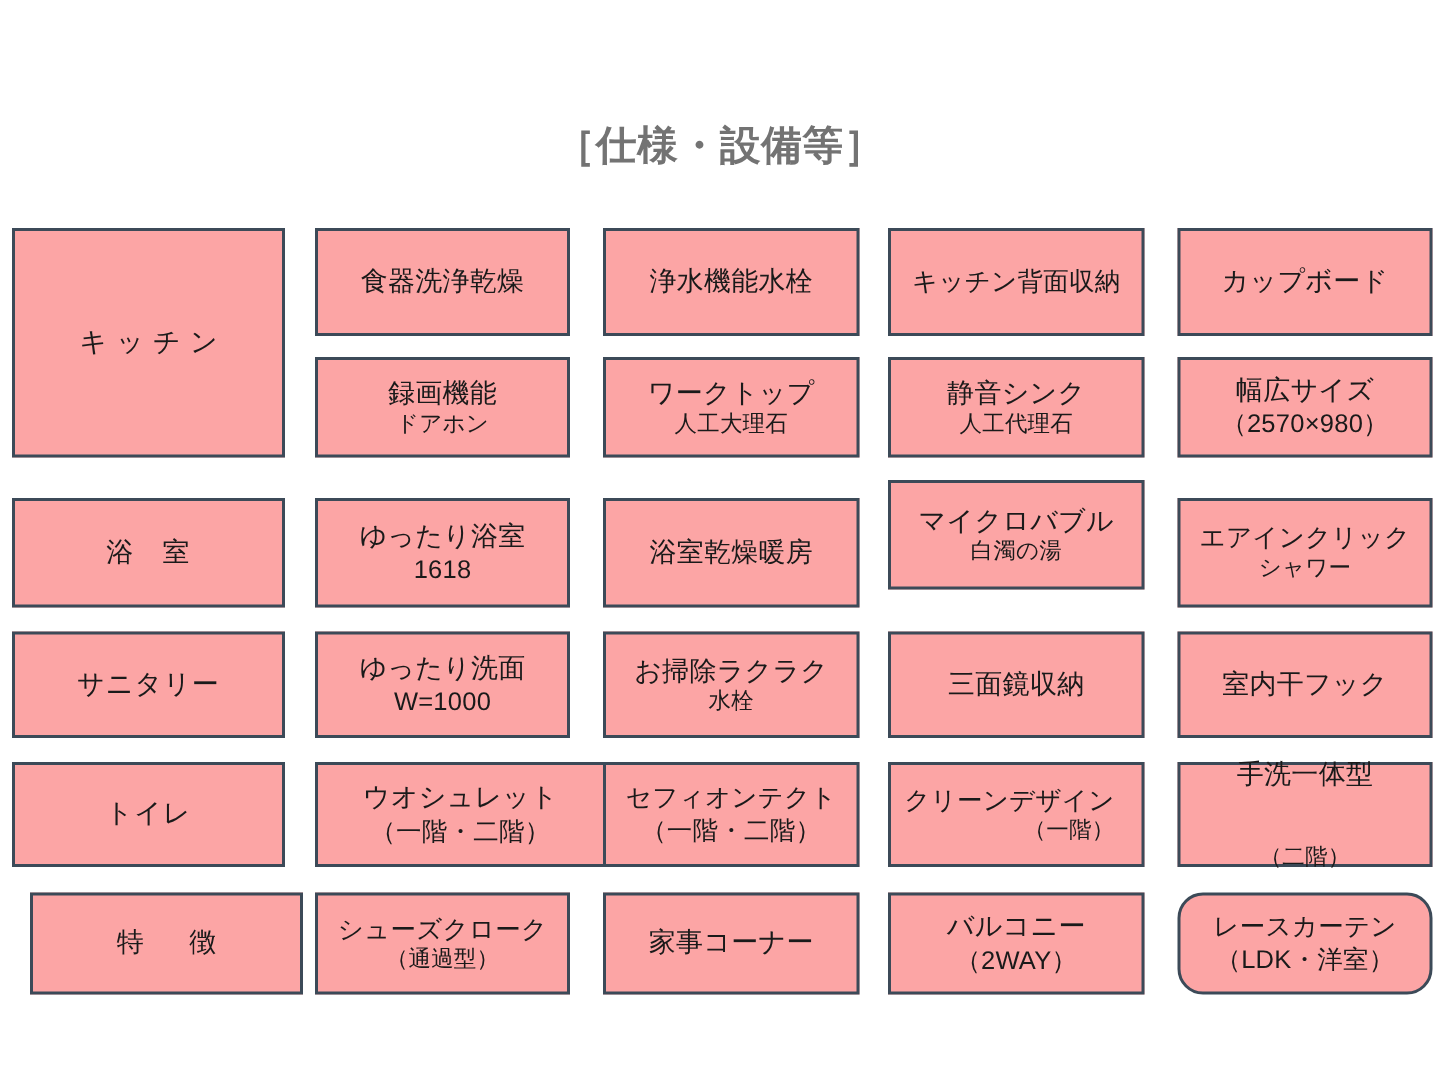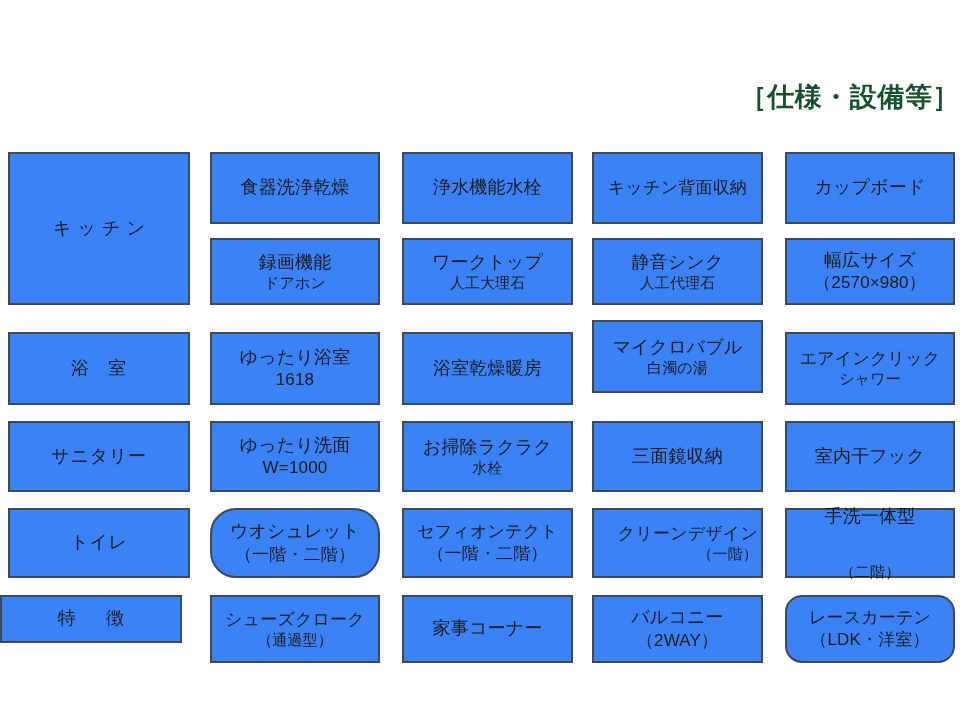--- a/index.html
+++ b/index.html
@@ -18,46 +18,46 @@
   .sheet {
     position: relative;
     width: 960px;
     height: 720px;
   }
   .page-title {
     position: absolute;
     left: 0;
     top: 79px;
     width: 960px;
-    text-align: right;
+    text-align: center;
     font-size: 27px;
     font-weight: 700;
     letter-spacing: 0.02em;
-    color: #14532d;
+    color: #737373;
     white-space: nowrap;
   }
   .grid {
     position: absolute;
     left: 0;
     top: 140px;
     width: 960px;
     height: 540px;
   }
   .cell {
     position: absolute;
     box-sizing: border-box;
     border: 2px solid #3c4a58;
-    background: #3b82f6;
+    background: #fca5a5;
     display: flex;
     flex-direction: column;
     align-items: center;
     justify-content: center;
     text-align: center;
     line-height: 1.18;
-    padding: 0 3px;
+    padding: 0 18px;
   }
   .cell .main {
     font-size: 18px;
     font-weight: 400;
     color: #1a1a1a;
     white-space: nowrap;
     letter-spacing: 0.01em;
   }
   .cell .sub {
     font-size: 15px;
@@ -158,38 +158,38 @@
     <div class="cell" style="left:592px; top:281px; width:171px; height:71px;">
       <span class="main">三面鏡収納</span>
     </div>
     <div class="cell" style="left:785px; top:281px; width:170px; height:71px;">
       <span class="main">室内干フック</span>
     </div>
 
     <div class="cell category" style="left:8px; top:368px; width:182px; height:70px;">
       <span class="main">トイレ</span>
     </div>
-    <div class="cell equal" style="left:210px; top:368px; width:170px; height:70px;border-radius:26px;">
+    <div class="cell equal" style="left:210px; top:368px; width:194px; height:70px;">
       <span class="main">ウオシュレット</span>
       <span class="sub">（一階・二階）</span>
     </div>
     <div class="cell equal tight" style="left:402px; top:368px; width:171px; height:70px;">
       <span class="main">セフィオンテクト</span>
       <span class="sub">（一階・二階）</span>
     </div>
     <div class="cell tight" style="left:592px; top:368px; width:171px; height:70px;align-items:flex-end;">
       <span class="main">クリーンデザイン</span>
       <span class="sub">（一階）</span>
     </div>
     <div class="cell" style="left:785px; top:368px; width:170px; height:70px;gap:35px;">
       <span class="main">手洗一体型</span>
       <span class="sub">（二階）</span>
     </div>
 
-    <div class="cell category spaced" style="left:0; top:455px; width:182px; height:48px;">
+    <div class="cell category spaced" style="left:20px; top:455px; width:182px; height:68px;">
       <span class="main">特　徴</span>
     </div>
     <div class="cell tight" style="left:210px; top:455px; width:170px; height:68px;">
       <span class="main">シューズクローク</span>
       <span class="sub">（通過型）</span>
     </div>
     <div class="cell" style="left:402px; top:455px; width:171px; height:68px;">
       <span class="main">家事コーナー</span>
     </div>
     <div class="cell equal" style="left:592px; top:455px; width:171px; height:68px;">

